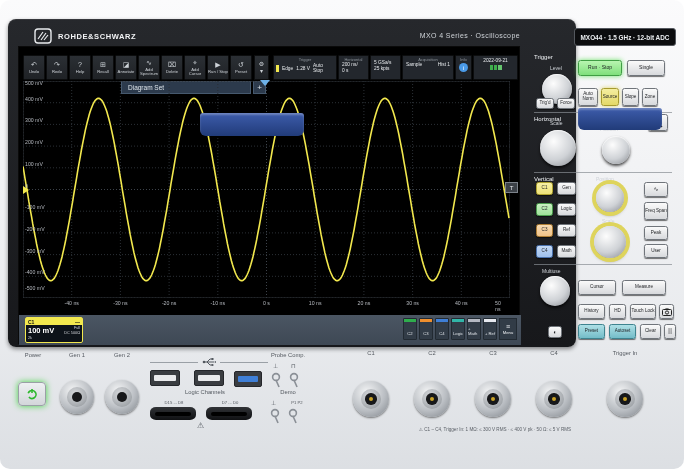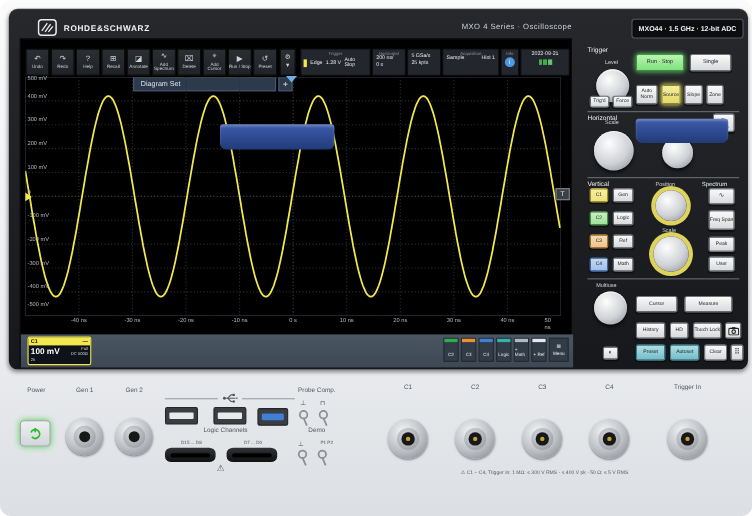--- a/index.html
+++ b/index.html
@@ -1,20 +1,20 @@
 <!DOCTYPE html>
 <html><head>
 <meta charset="utf-8">
 <style>
   html,body{margin:0;padding:0;background:#fff;}
   *{box-sizing:border-box;}
   #device{position:relative;width:684px;height:469px;font-family:"Liberation Sans",sans-serif;
           background:linear-gradient(#fbfbfc,#e9ebee 70%,#dcdfe3);border-radius:10px;overflow:hidden;}
   
-  #slab{position:absolute;left:8px;top:8px;width:672px;height:328px;background:linear-gradient(#26282c,#17181b);
+  #slab{position:absolute;left:8px;top:19px;width:568px;height:328px;background:linear-gradient(#26282c,#17181b);
         border-radius:8px;box-shadow:0 2px 4px rgba(0,0,0,.45), inset 0 1px 0 rgba(255,255,255,.08);}
   .brand-text{position:absolute;left:50px;top:13px;color:#f2f3f5;font-size:7.5px;font-weight:bold;letter-spacing:.6px;}
   #screen-title{position:absolute;left:300px;top:13px;width:212px;text-align:right;color:#cfd3d8;font-size:7px;letter-spacing:.4px;}
   #badge{position:absolute;left:566px;top:9px;width:102px;height:18px;background:#0c0d0f;border:1px solid #54585e;border-radius:3px;
          color:#eceff2;font-size:6.4px;font-weight:bold;display:flex;align-items:center;justify-content:center;white-space:nowrap;}
   
   #screen{position:absolute;left:10px;top:27px;width:502px;height:298px;background:#000;border:1px solid #0a0a0a;}
   #toolbar{position:absolute;left:4px;top:8px;display:flex;gap:1px;}
   .tbtn{width:22px;height:25px;background:linear-gradient(#2b2f34,#1f2226);border:1px solid #0c0d0e;border-radius:1px;
         display:flex;flex-direction:column;align-items:center;justify-content:center;color:#cdd2d7;}

